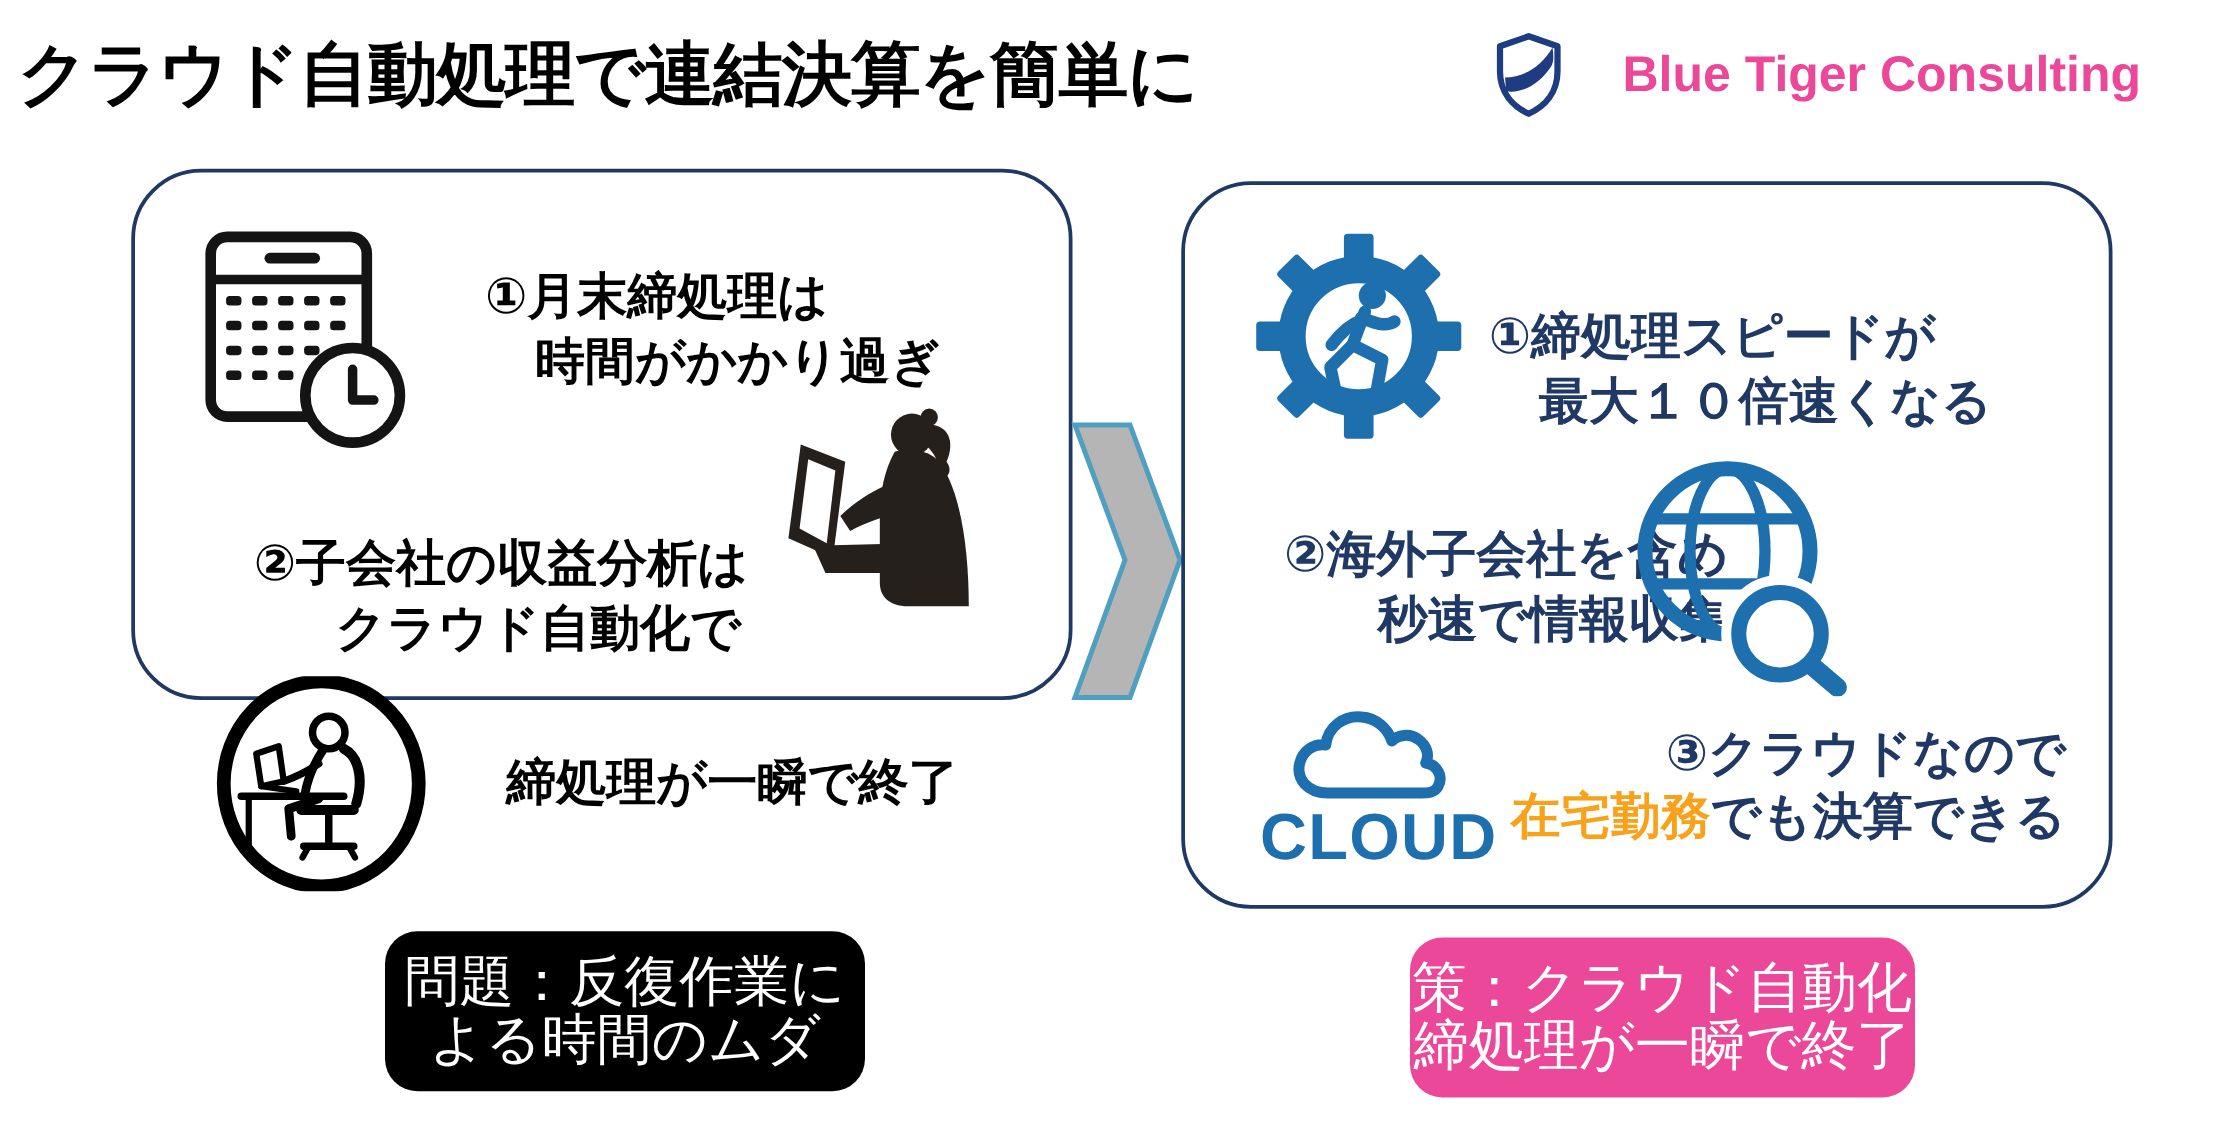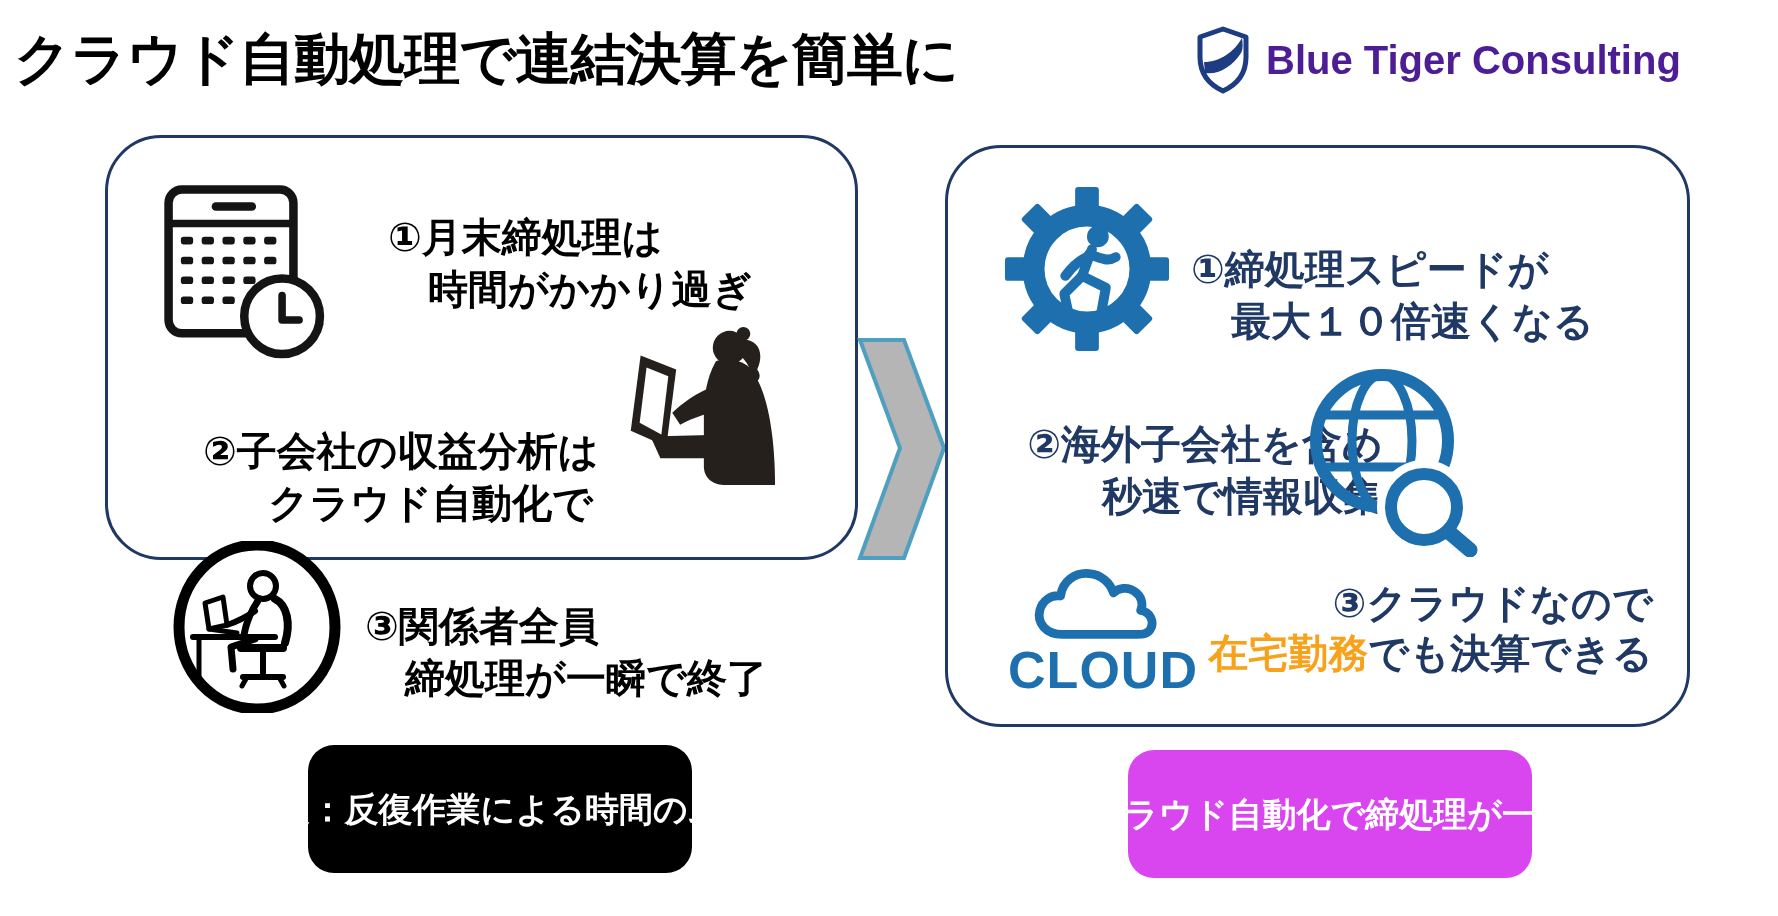--- a/index.html
+++ b/index.html
@@ -6,43 +6,43 @@
   body{width:1778px;height:916px;position:relative;overflow:hidden;
        font-family:"Liberation Sans","DejaVu Sans",sans-serif;}
   .abs{position:absolute;}
 
   
   .page-title{left:14px;top:22px;font-size:56px;font-weight:800;color:#000;
               letter-spacing:-1px;white-space:nowrap;}
 
   
   .logo{left:1196px;top:26px;display:flex;align-items:center;gap:16px;}
-  .logo-text{font-size:40px;font-weight:800;color:#4c1d95;white-space:nowrap;letter-spacing:0px;}
+  .logo-text{font-size:40px;font-weight:800;color:#ec4899;white-space:nowrap;letter-spacing:0px;margin-left:32px;}
 
   
   .bigbox{border:3px solid #1f3864;border-radius:56px;background:#fff;box-sizing:border-box;}
   .box-left{left:105px;top:135px;width:753px;height:425px;}
   .box-right{left:945px;top:145px;width:745px;height:582px;}
 
   .item-text{font-weight:800;font-size:40px;line-height:52px;white-space:nowrap;}
   .problem .item-text{color:#000;}
   .solution .item-text{color:#1f3864;}
   .indent{padding-left:40px;}
   .ralign{text-align:right;}
   .hl-orange{color:#f7a21a;}
 
   .cloud-label{font-size:52px;font-weight:800;color:#1d6fae;letter-spacing:1px;
                text-align:center;margin-top:-4px;}
 
   
-  .caption{border-radius:26px;color:#fff;font-weight:700;font-size:34px;line-height:46px;
-           display:flex;flex-direction:row;align-items:center;justify-content:center;
+  .caption{border-radius:26px;color:#fff;font-weight:400;font-size:44px;line-height:46px;
+           display:flex;flex-direction:column;align-items:center;justify-content:center;
            text-align:center;white-space:nowrap;}
   .caption-problem{left:308px;top:745px;width:384px;height:128px;background:#000;}
-  .caption-solution{left:1128px;top:750px;width:404px;height:128px;background:#d946ef;}
+  .caption-solution{left:1128px;top:750px;width:404px;height:128px;background:#ec4899;}
 
   svg{display:block;}
 </style>
 </head>
 <body>
 
 <div class="abs page-title">クラウド自動処理で連結決算を簡単に</div>
 
 <div class="abs logo">
   <span>
@@ -123,21 +123,20 @@
         <line x1="70" y1="107" x2="112" y2="107" stroke-width="8"></line>
         <line x1="92" y1="110" x2="92" y2="132" stroke-width="6"></line>
         <line x1="72" y1="136" x2="112" y2="136" stroke-width="6"></line>
         <line x1="76" y1="136" x2="71" y2="145" stroke-width="5"></line>
         <line x1="108" y1="136" x2="113" y2="145" stroke-width="5"></line>
         <path d="M84,98 L60,106 L62,128" stroke-width="7"></path>
       </g>
     </svg>
   </span>
   <div class="abs item-text" style="left:257px;top:462px;">
-    <div>③関係者全員</div>
     <div class="indent">締処理が一瞬で終了</div>
   </div>
 </div>
 
 <span class="abs" style="left:856px;top:336px;">
   <svg width="92" height="226" viewBox="0 0 92 226">
     <polygon points="4,4 48,4 88,112 48,222 4,222 44,112" fill="#b5b5b5" stroke="#4f9fc0" stroke-width="4" stroke-linejoin="miter"></polygon>
   </svg>
 </span>
 

